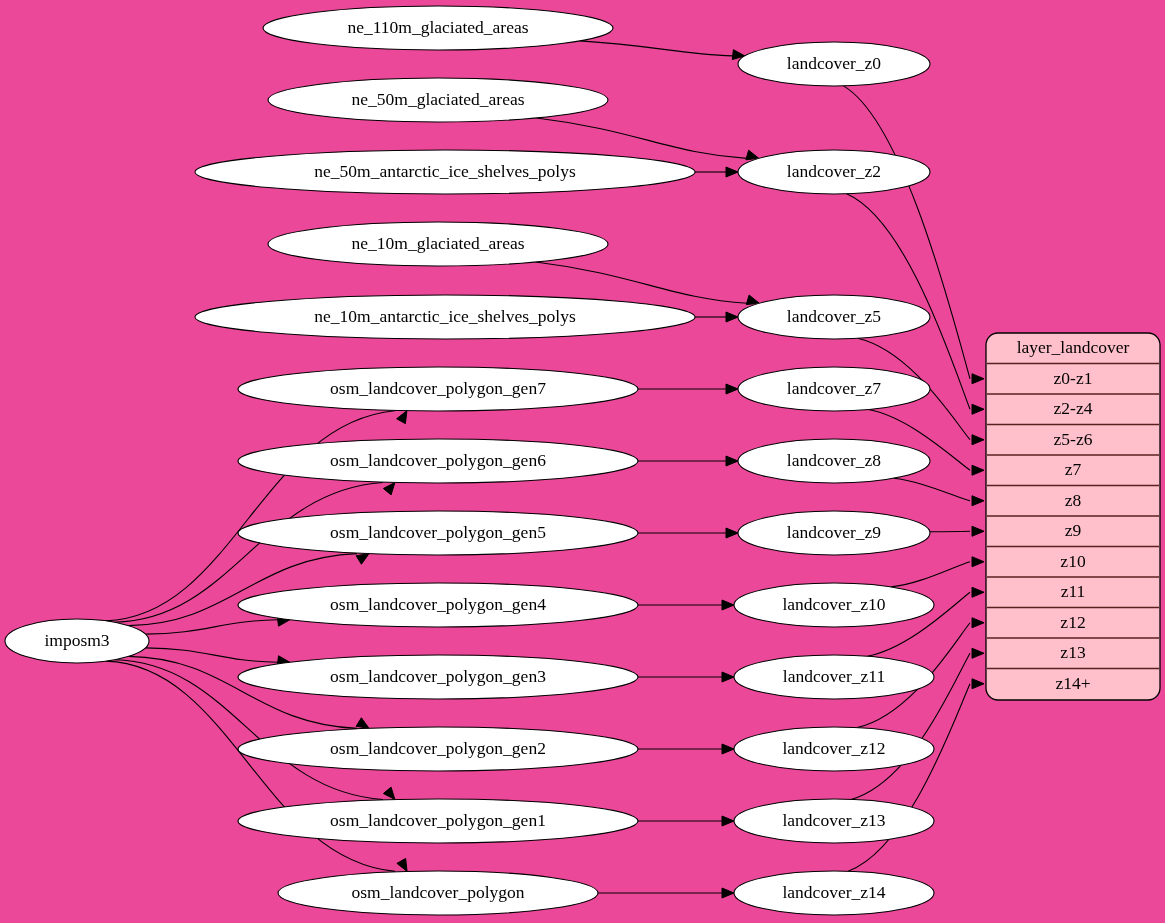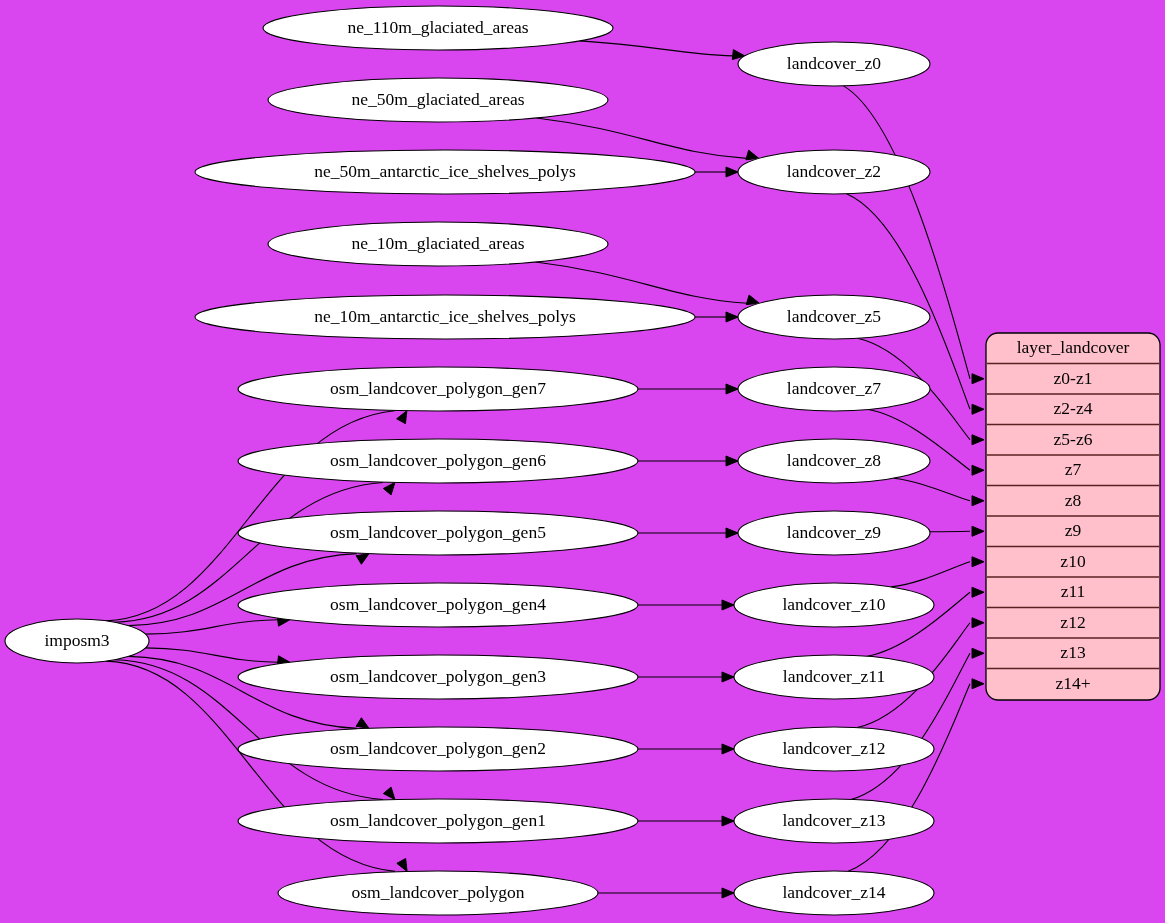--- a/index.html
+++ b/index.html
@@ -4,21 +4,21 @@
 <style>
   html, body {
     margin: 0;
     padding: 0;
     background: #ffffff;
   }
   #canvas {
     position: relative;
     width: 1165px;
     height: 923px;
-    background: #d946ef;
+    background: #ec4899;
     font-family: "Liberation Serif", "DejaVu Serif", serif;
   }
   svg#graph {
     position: absolute;
     left: 0;
     top: 0;
     width: 1165px;
     height: 923px;
   }
   .node-ellipse {

